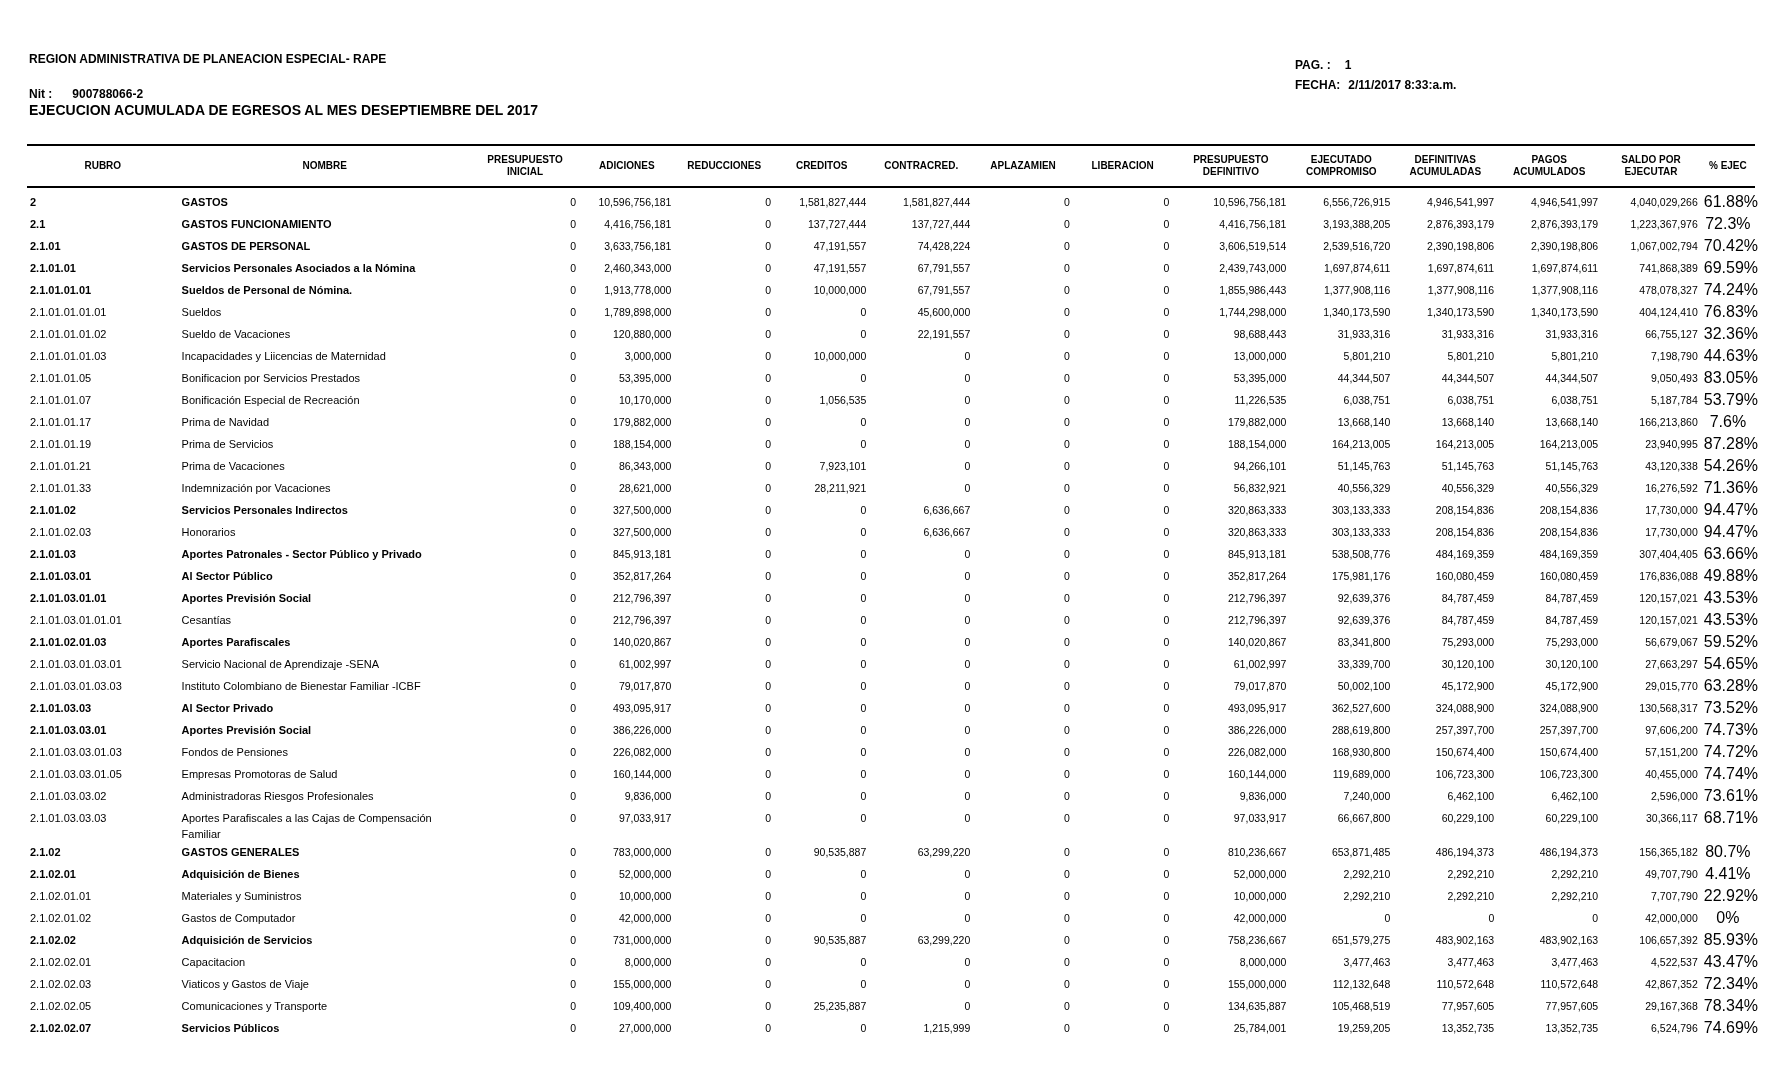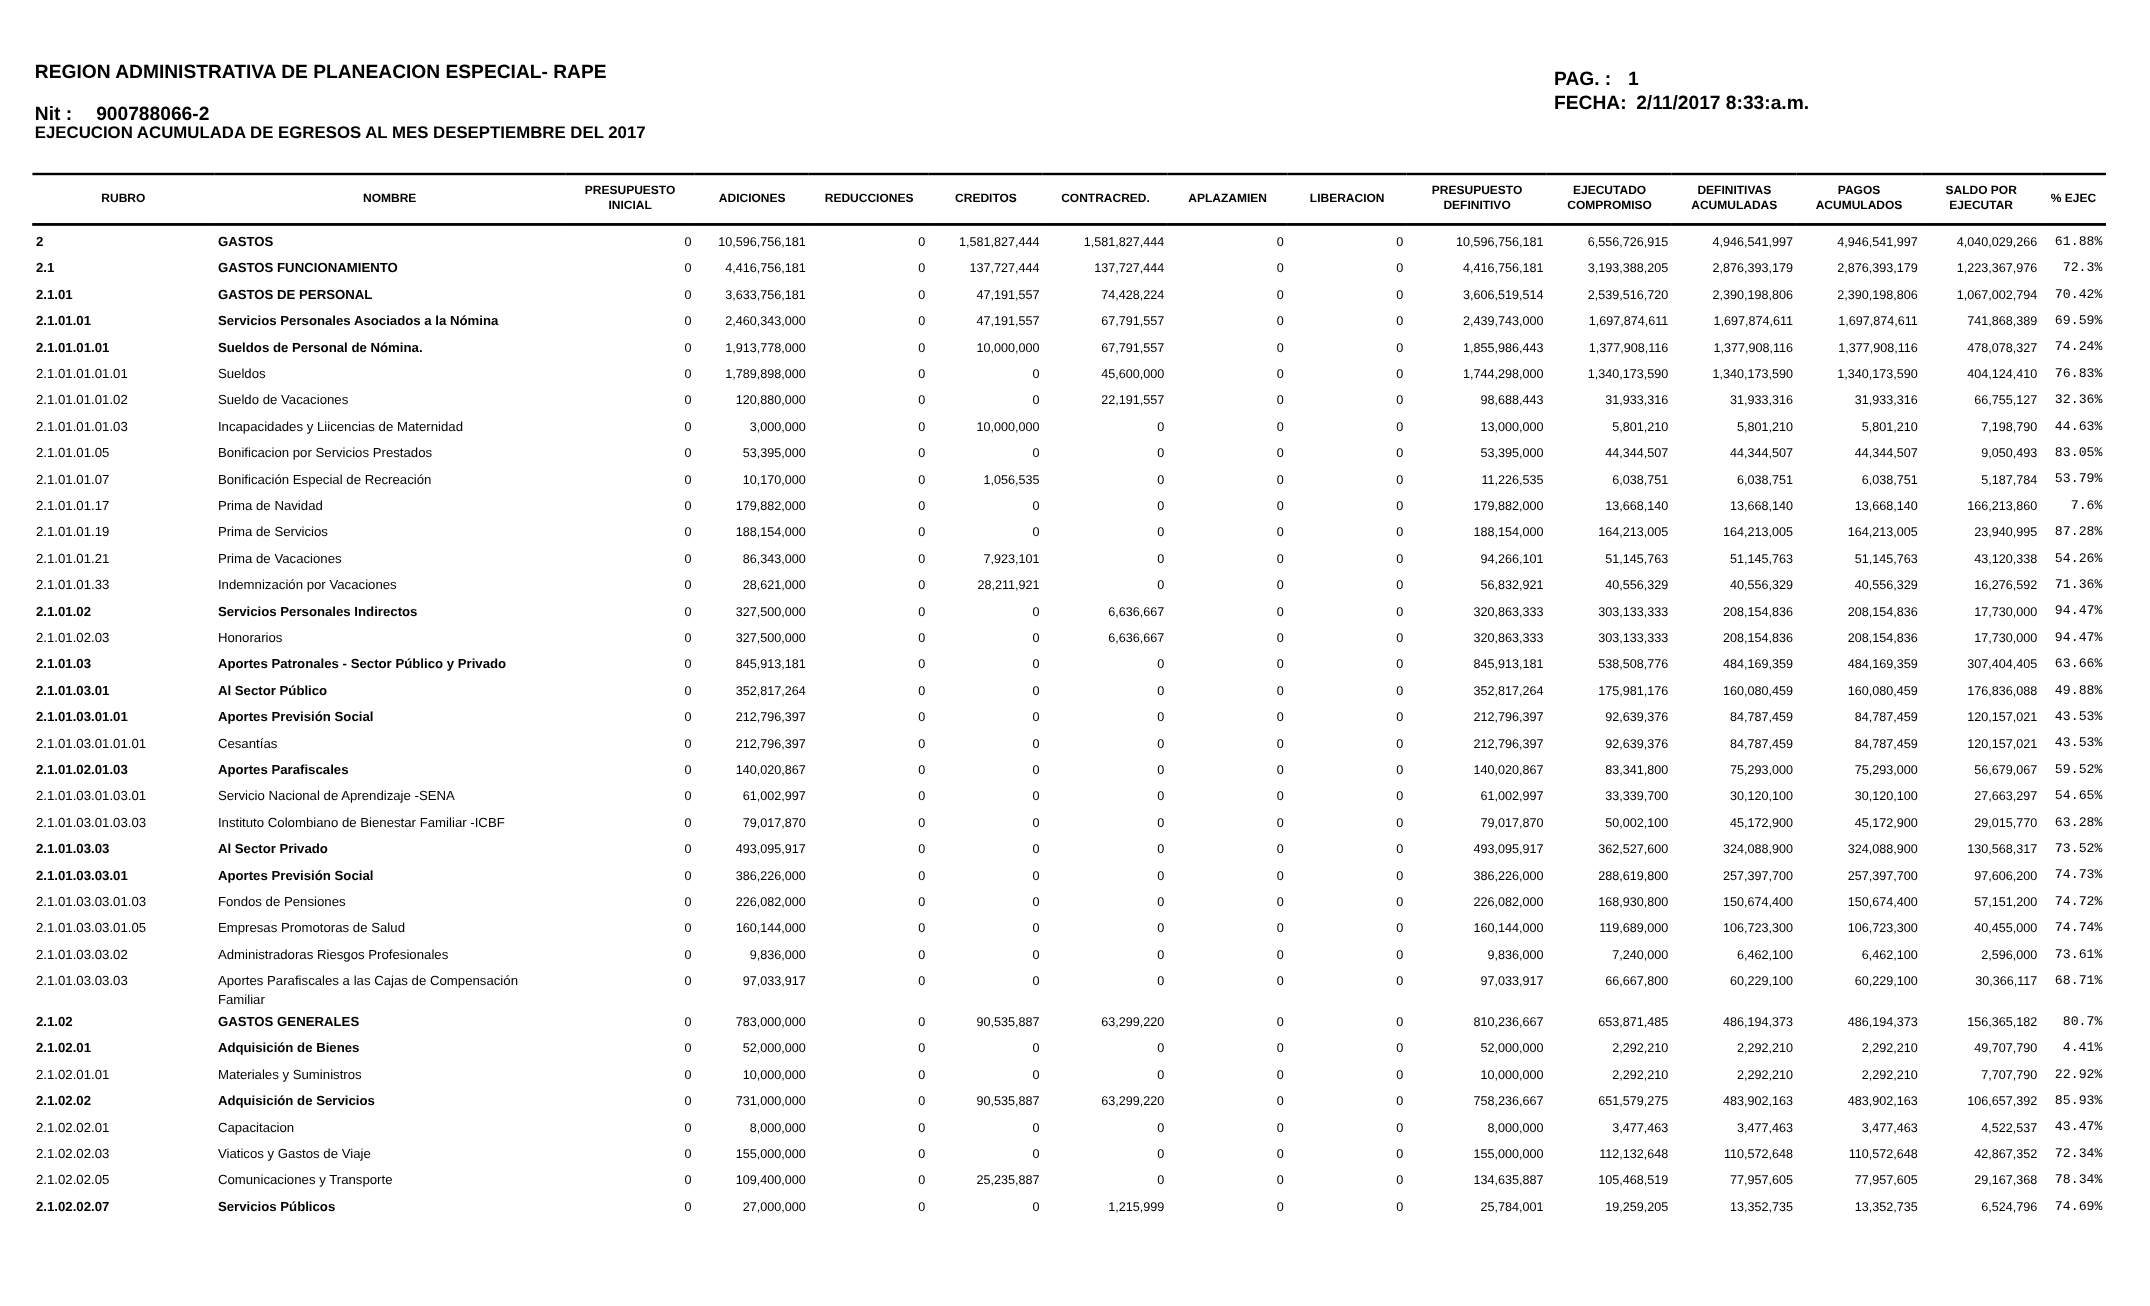--- a/index.html
+++ b/index.html
@@ -1,38 +1,38 @@
 <!DOCTYPE html>
 <html><head>
 <meta charset="utf-8">
 <style>
   html, body { margin: 0; padding: 0; background: #ffffff; }
   body { width: 1792px; height: 1088px; position: relative; overflow: hidden;
          font-family: "Liberation Sans", "DejaVu Sans", sans-serif; color: #000; }
-  .hdr-line { position: absolute; font-weight: bold; font-size: 16px; white-space: nowrap; }
+  .hdr-line { position: absolute; font-weight: bold; font-size: 12px; white-space: nowrap; }
   #org { left: 29px; top: 52px; }
   #nit { left: 29px; top: 87px; }
   #nit .nit-val { margin-left: 20px; }
   #title { left: 29px; top: 102px; font-size: 14px; }
   #title .month { }
   #pag { left: 1295px; top: 58px; }
   #pag .v { margin-left: 14px; }
   #fecha { left: 1295px; top: 78px; text-align: right; }
   #fecha .v { margin-left: 8px; }
 
   #report { position: absolute; left: 27px; top: 144px; width: 1728px; border-collapse: collapse; table-layout: fixed; }
   #report thead th { font-size: 10px; font-weight: bold; text-align: center; vertical-align: middle;
                      height: 40px; border-top: 2px solid #000; border-bottom: 2px solid #000; padding: 0 2px; line-height: 12px; }
   #report tbody td { font-size: 11px; padding: 0 3px; vertical-align: top; line-height: 16px; height: 20px; padding-top: 2px; }
   #report tbody tr:first-child td { padding-top: 6px; }
   #report td.num { text-align: right; font-size: 10.5px; }
   #report td.rubro { white-space: nowrap; }
   #report td.nombre { line-height: 16px; margin-top: 15px; }
   #report tr.bold td.rubro, #report tr.bold td.nombre { font-weight: bold; }
-  #report td.pct { text-align: right; font-size: 11px; font-family: Liberation Mono, monospace; }
+  #report td.pct { text-align: center; font-size: 16px; }
 </style>
 </head>
 <body>
 
 <div class="hdr-line" id="org">REGION ADMINISTRATIVA DE PLANEACION ESPECIAL- RAPE</div>
 <div class="hdr-line" id="nit">
   <span>Nit :</span><span class="nit-val">900788066-2</span>
 </div>
 <div class="hdr-line" id="title">
   <span>EJECUCION ACUMULADA DE EGRESOS AL  MES DE</span><span class="month">SEPTIEMBRE  DEL 2017</span>
@@ -619,20 +619,37 @@
         <td class="num">0</td>
         <td class="num">0</td>
         <td class="num">0</td>
         <td class="num">10,000,000</td>
         <td class="num">2,292,210</td>
         <td class="num">2,292,210</td>
         <td class="num">2,292,210</td>
         <td class="num">7,707,790</td>
         <td class="pct">22.92%</td>
       </tr>
+      <tr>
+        <td class="rubro">2.1.02.01.02</td>
+        <td class="nombre">Gastos de Computador</td>
+        <td class="num">0</td>
+        <td class="num">42,000,000</td>
+        <td class="num">0</td>
+        <td class="num">0</td>
+        <td class="num">0</td>
+        <td class="num">0</td>
+        <td class="num">0</td>
+        <td class="num">42,000,000</td>
+        <td class="num">0</td>
+        <td class="num">0</td>
+        <td class="num">0</td>
+        <td class="num">42,000,000</td>
+        <td class="pct">0%</td>
+      </tr>
       <tr class="bold">
         <td class="rubro">2.1.02.02</td>
         <td class="nombre">Adquisición de Servicios</td>
         <td class="num">0</td>
         <td class="num">731,000,000</td>
         <td class="num">0</td>
         <td class="num">90,535,887</td>
         <td class="num">63,299,220</td>
         <td class="num">0</td>
         <td class="num">0</td>

